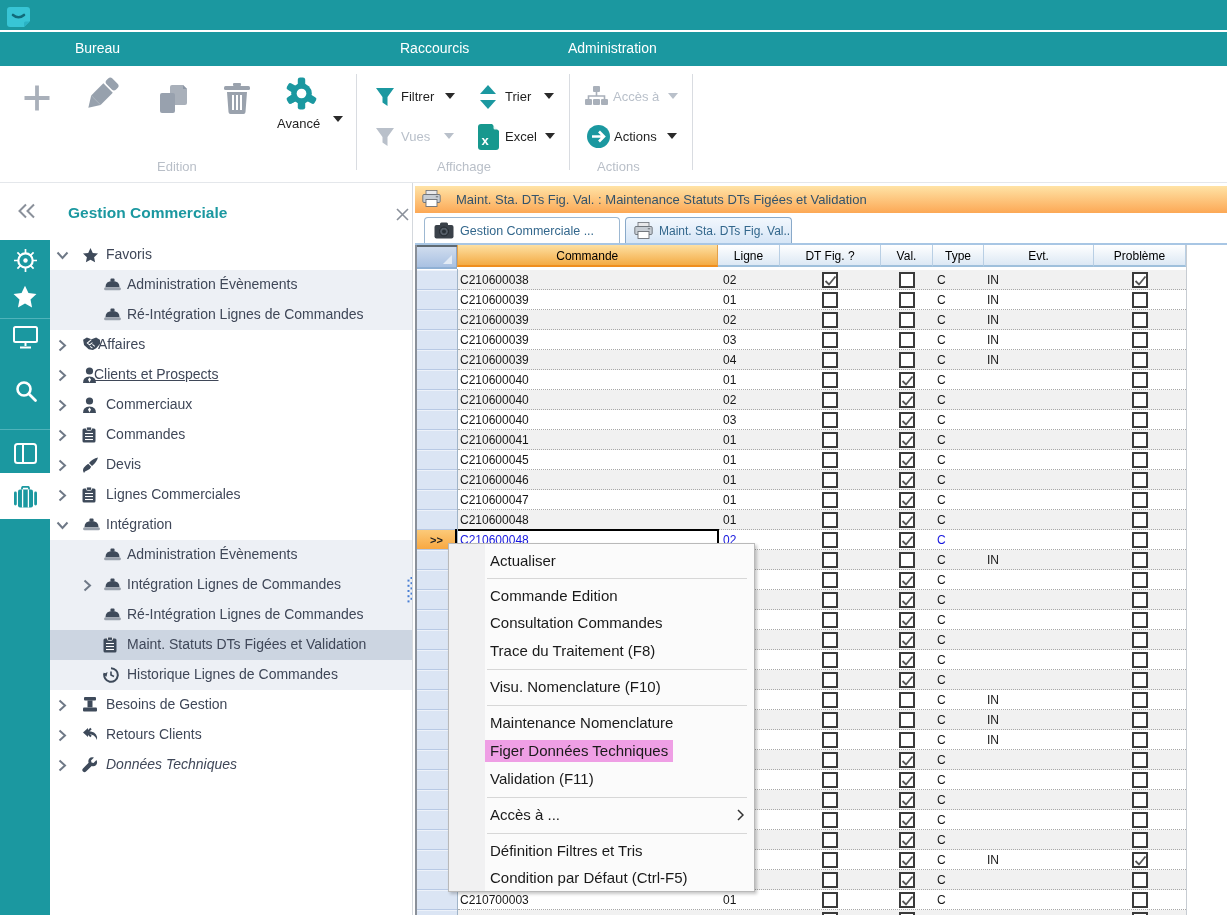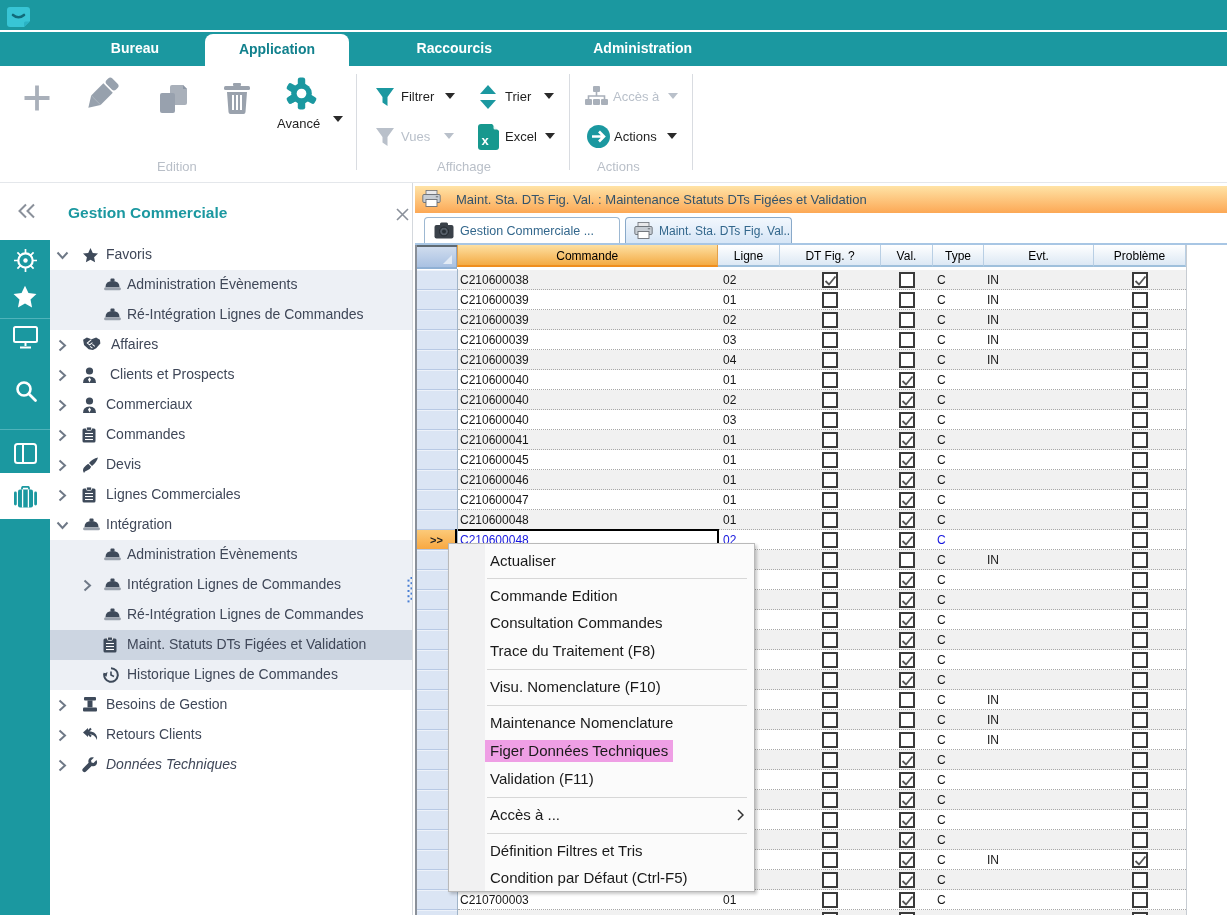--- a/index.html
+++ b/index.html
@@ -4,21 +4,21 @@
 <style>
 * { margin:0; padding:0; box-sizing:border-box; }
 html,body { width:1227px; height:915px; overflow:hidden; background:#fff;
   font-family:"Liberation Sans", sans-serif; }
 #app { position:relative; width:1227px; height:915px; overflow:hidden; }
 .abs { position:absolute; }
 #topbar { left:0; top:0; width:1227px; height:30px; background:#1b98a0; }
 #topgap { left:0; top:30px; width:1227px; height:2px; background:#fff; }
 #menubar { left:0; top:32px; width:1227px; height:34px; background:#1b98a0; }
 .menuitem { position:absolute; top:0; height:30px; line-height:32px; color:#fff;
-  font-weight:bold; font-size:14px; text-align:right; }
+  font-weight:normal; font-size:14px; text-align:left; }
 #apptab { position:absolute; left:205px; top:2px; width:144px; height:32px;
   background:#fff; border-radius:8px 8px 0 0; color:#11818d; font-weight:bold;
   font-size:14px; text-align:center; line-height:30px; }
 #toolbar { left:0; top:66px; width:1227px; height:116px; background:#fff; }
 .tsep { position:absolute; top:8px; width:1px; height:96px; background:#d9dce1; }
 .glabel { position:absolute; top:93px; font-size:13px; color:#b9bfc8; }
 .tbtxt { position:absolute; font-size:13px; color:#1f1f1f; }
 .tbtxt.dis { color:#b9c0ca; }
 .dd { position:absolute; width:0; height:0; border-left:5px solid transparent;
   border-right:5px solid transparent; border-top:6px solid #2a2a2a; }
@@ -56,21 +56,20 @@
 <div id="topbar" class="abs">
  <svg class="abs" style="left:7px;top:7px;" width="23" height="20" viewBox="0 0 23 20">
    <path d="M3 0 H20 Q23 0 23 3 V14 L17 20 H3 Q0 20 0 17 V3 Q0 0 3 0 Z" fill="#38c5d5"></path>
    <path d="M17 20 V16 Q17 14.5 18.5 14.5 H23 Z" fill="#2ab2c4"></path>
    <path d="M6 8 Q11.5 12.5 17 8" stroke="#116b7a" stroke-width="2.6" fill="none" stroke-linecap="round"></path>
  </svg>
 </div>
 <div id="topgap" class="abs"></div>
 <div id="menubar" class="abs">
   <div class="menuitem" style="left:75px;width:84px;">Bureau</div>
-  <div id="apptab">Application</div>
   <div class="menuitem" style="left:400px;width:92px;">Raccourcis</div>
   <div class="menuitem" style="left:568px;width:124px;">Administration</div>
 </div>
 <div id="toolbar" class="abs">
 
  <svg class="abs" style="left:23px;top:18px;" width="28" height="28" viewBox="0 0 28 28">
    <path d="M14 1.5 V26.5 M1.5 14 H26.5" stroke="#a9b0ba" stroke-width="3.8"></path>
  </svg>
  <svg class="abs" style="left:81px;top:8px;" width="44" height="44" viewBox="0 0 35 35">
    <g transform="rotate(45 17.5 14.5)" fill="#97a1ad">
@@ -243,32 +242,32 @@
 <svg class="chev" style="left:8px;top:9px;" width="9" height="13" viewBox="0 0 9 13">
           <path d="M1.5 1.5 L7 6.5 L1.5 11.5" stroke="#6f7987" stroke-width="2" fill="none"></path>
         </svg>
 <span class="ticon" style="left:32px;top:7px;"><svg width="19" height="14" viewBox="0 0 20 15">
             <path d="M1 3 L5 0.5 L10 2.5 L15 0.5 L19 3 L19.5 7 L15 12 L11.5 14 L7 13 L2 8.5 Z" fill="#3e4a5a"></path>
             <g stroke="#fff" stroke-width="1.1" fill="none">
               <path d="M9.8 2.8 L5.5 6.5 L8 8.5 L11 6"></path>
               <path d="M11 8 L13.5 10 M8.5 10 L11 12"></path>
             </g>
           </svg></span>
-<span class="tlabel" style="left:61px;">Affaires</span>
+<span class="tlabel" style="left:48px;">Affaires</span>
 </div>
 <div class="trow" style="top:120px;">
 <svg class="chev" style="left:8px;top:9px;" width="9" height="13" viewBox="0 0 9 13">
           <path d="M1.5 1.5 L7 6.5 L1.5 11.5" stroke="#6f7987" stroke-width="2" fill="none"></path>
         </svg>
 <span class="ticon" style="left:32px;top:7px;"><svg width="15" height="16" viewBox="0 0 15 16">
             <circle cx="7.5" cy="4" r="3.6" fill="#3e4a5a"></circle>
             <path d="M1 16 Q1 9.5 7.5 9.5 Q14 9.5 14 16 Z" fill="#3e4a5a"></path>
             <path d="M7.5 10.5 L9 12.5 L7.5 15.5 L6 12.5 Z" fill="#fff"></path>
           </svg></span>
-<span class="tlabel" style="left:60px;">Clients et Prospects</span>
+<span class="tlabel" style="left:44px;text-decoration:underline;">Clients et Prospects</span>
 </div>
 <div class="trow" style="top:150px;">
 <svg class="chev" style="left:8px;top:9px;" width="9" height="13" viewBox="0 0 9 13">
           <path d="M1.5 1.5 L7 6.5 L1.5 11.5" stroke="#6f7987" stroke-width="2" fill="none"></path>
         </svg>
 <span class="ticon" style="left:32px;top:7px;"><svg width="15" height="16" viewBox="0 0 15 16">
             <circle cx="7.5" cy="4" r="3.6" fill="#3e4a5a"></circle>
             <path d="M1 16 Q1 9.5 7.5 9.5 Q14 9.5 14 16 Z" fill="#3e4a5a"></path>
             <path d="M7.5 10.5 L9 12.5 L7.5 15.5 L6 12.5 Z" fill="#fff"></path>
           </svg></span>

